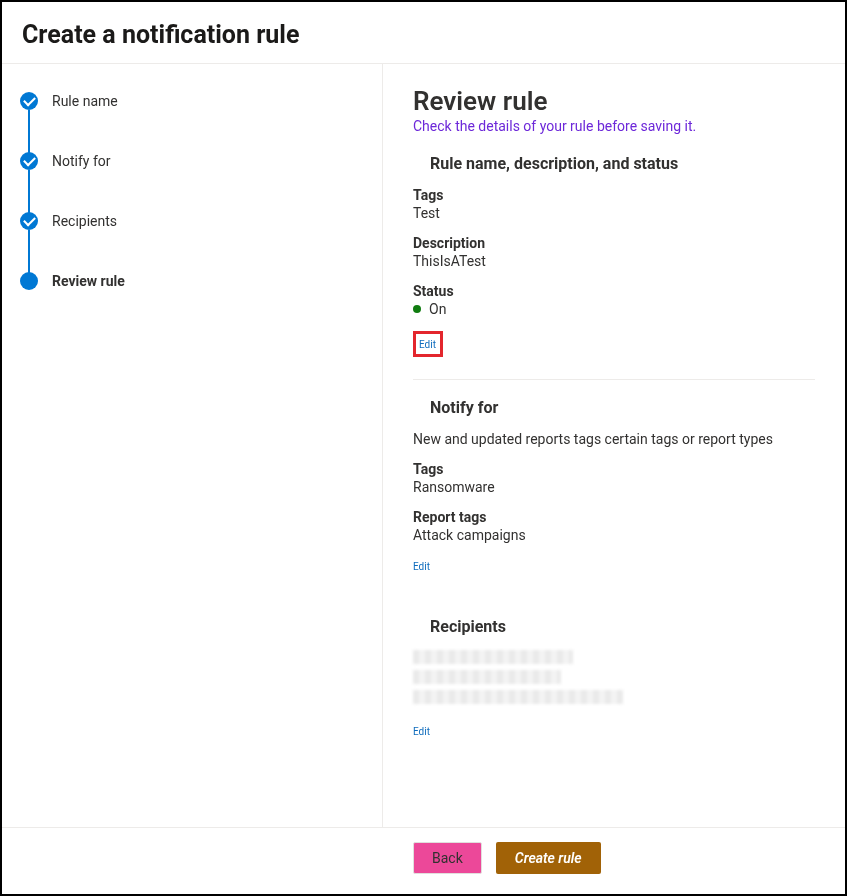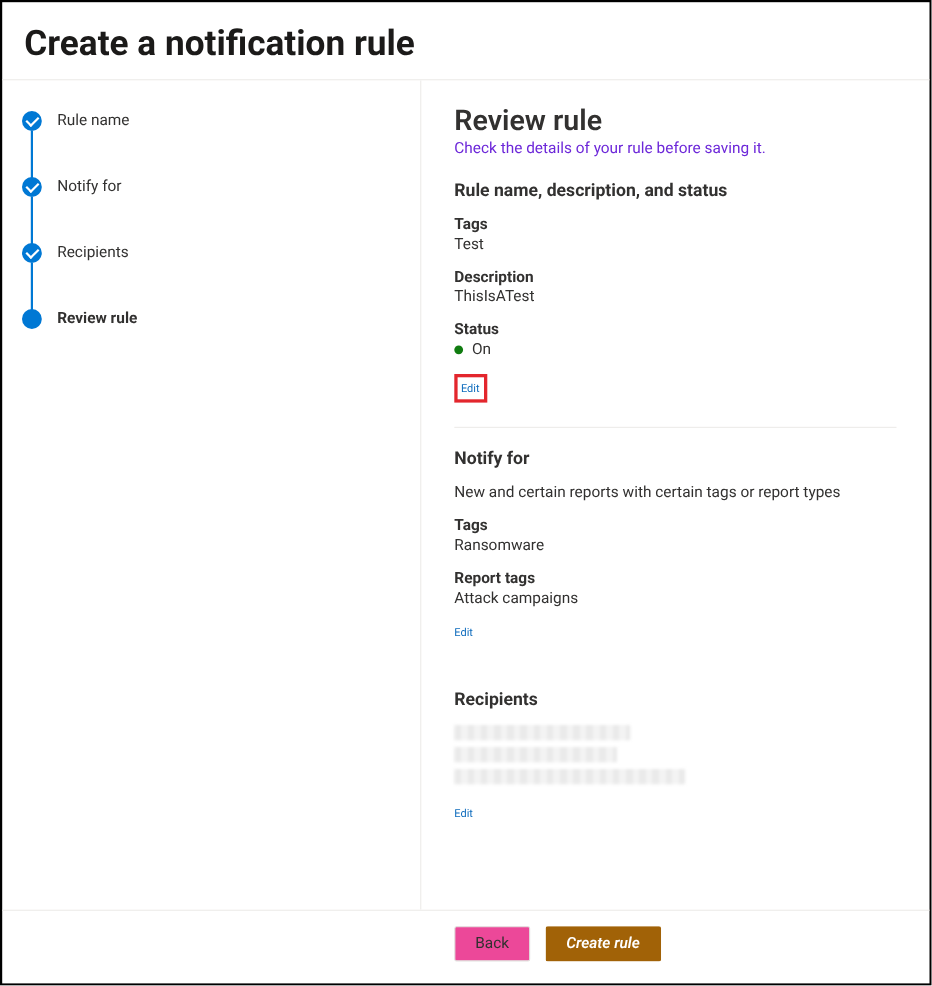--- a/index.html
+++ b/index.html
@@ -17,21 +17,21 @@
     display: flex;
     flex-direction: column;
     position: relative;
   }
   .header {
     padding: 18px 20px 14px 20px;
     border-bottom: 1px solid #edebe9;
   }
   .header h1 {
     margin: 0;
-    font-size: 32px;
+    font-size: 25px;
     font-weight: 700;
     color: #1b1a19;
   }
   .body {
     flex: 1 1 auto;
     display: flex;
     overflow: hidden;
   }
   .sidebar {
     width: 381px;
@@ -98,21 +98,21 @@
     color: #323130;
   }
   .main .subtitle {
     color: #6d28d9;
     font-size: 14px;
     margin-bottom: 20px;
   }
   .section-title {
     font-size: 16px;
     font-weight: 700;
-    margin: 18px 0 14px 0;
+    margin: 18px 0 14px 17px;
   }
   .field { margin-bottom: 14px; }
   .field .flabel {
     font-weight: 700;
     font-size: 14px;
     margin-bottom: 2px;
   }
   .field .fvalue {
     font-size: 14px;
     color: #323130;
@@ -242,21 +242,21 @@
 
       <span class="edit-highlight">
         <button class="link-btn">Edit</button>
       </span>
 
       <hr class="divider">
 
       <div class="section-title">Notify for</div>
 
       <div class="field">
-        <div class="fvalue">New and certain reports with certain tags or report types</div>
+        <div class="fvalue">New and updated reports tags certain tags or report types</div>
       </div>
 
       <div class="field">
         <div class="flabel">Tags</div>
         <div class="fvalue">Ransomware</div>
       </div>
 
       <div class="field">
         <div class="flabel">Report tags</div>
         <div class="fvalue">Attack campaigns</div>

